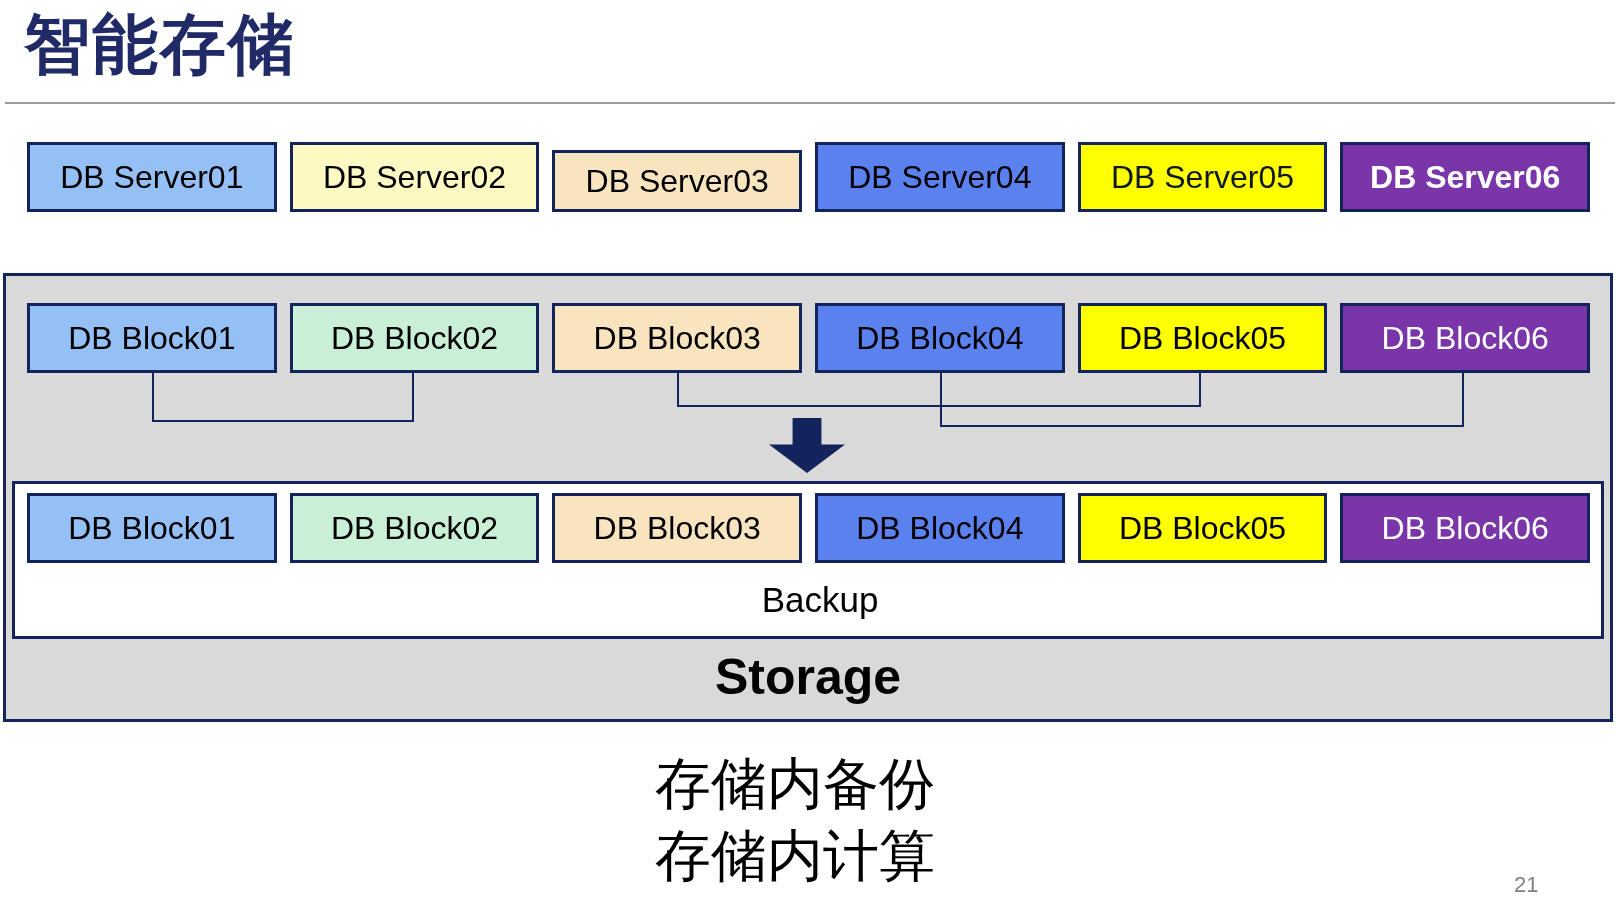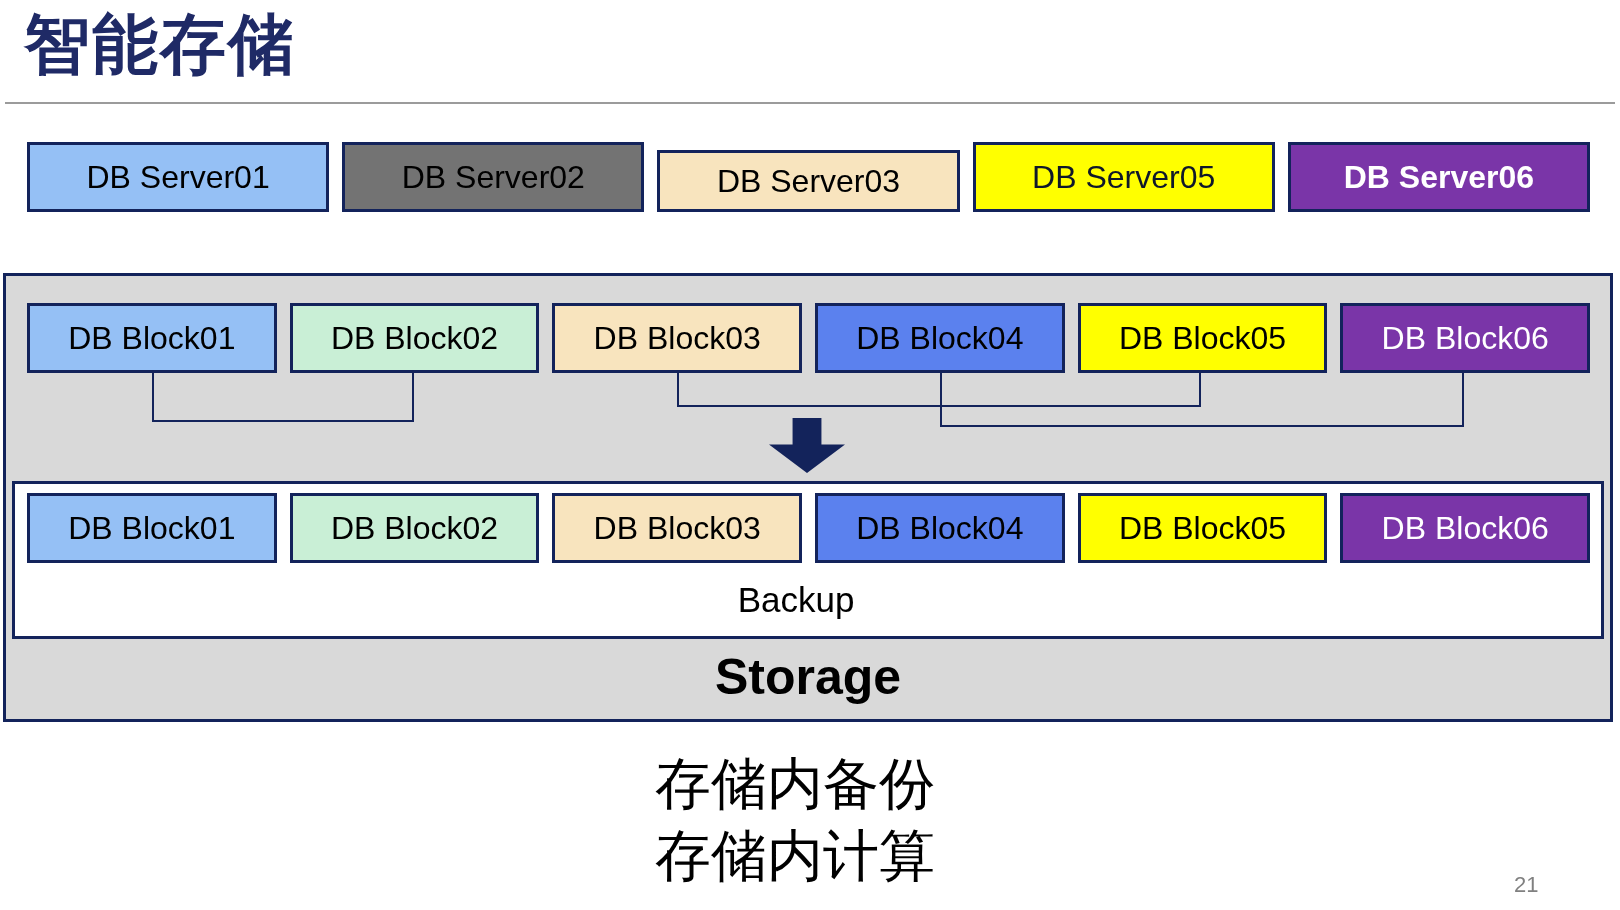--- a/index.html
+++ b/index.html
@@ -52,21 +52,21 @@
     position:absolute;left:769px;top:418px;width:76px;height:55px;
     background:var(--line);
     clip-path:polygon(31% 0,69% 0,69% 48%,100% 48%,50% 100%,0 48%,31% 48%);
   }
 
   .backup-box{
     position:absolute;left:12px;top:481px;width:1592px;height:158px;
     background:#ffffff;border:3px solid var(--line);
   }
   .backup-label{
-    position:absolute;left:0;top:580px;width:1592px;
+    position:absolute;left:24px;top:580px;width:1592px;
     text-align:center;font-size:35px;color:#000;
   }
   .storage-label{
     position:absolute;left:3px;top:648px;width:1610px;
     text-align:center;font-size:50px;font-weight:bold;color:#000;
   }
 
   .caption{
     position:absolute;left:655px;top:748px;
     font-size:56px;line-height:72px;color:#000;white-space:nowrap;
@@ -79,22 +79,23 @@
 </head>
 <body>
 
 <div class="slide">
 
   <div class="page-title">智能存储</div>
   <div class="divider"></div>
 
   <div class="row" id="server-row">
       <div class="box" style="background: rgb(149, 192, 245); color: rgb(0, 0, 0);">DB Server01</div>
-      <div class="box" style="background: #737373; color: rgb(0, 0, 0);">DB Server02</div>
+      <div class="box" style="background: #fef9c3; color: rgb(0, 0, 0);">DB Server02</div>
       <div class="box" style="background: rgb(248, 228, 190); color: rgb(0, 0, 0); margin-top: 8px;">DB Server03</div>
+      <div class="box" style="background: rgb(91, 129, 238); color: rgb(0, 0, 0);">DB Server04</div>
       <div class="box" style="background: rgb(255, 255, 0); color: #0f172a;">DB Server05</div>
       <div class="box" style="background: rgb(122, 53, 168); color: rgb(255, 255, 255); font-weight: bold;">DB Server06</div>
     </div>
 
   <div class="storage-container"></div>
 
   <div class="row" id="block-row-top">
       <div class="box" style="background: rgb(149, 192, 245); color: rgb(0, 0, 0);">DB Block01</div>
       <div class="box" style="background: rgb(201, 239, 214); color: rgb(0, 0, 0);">DB Block02</div>
       <div class="box" style="background: rgb(248, 228, 190); color: rgb(0, 0, 0);">DB Block03</div>

